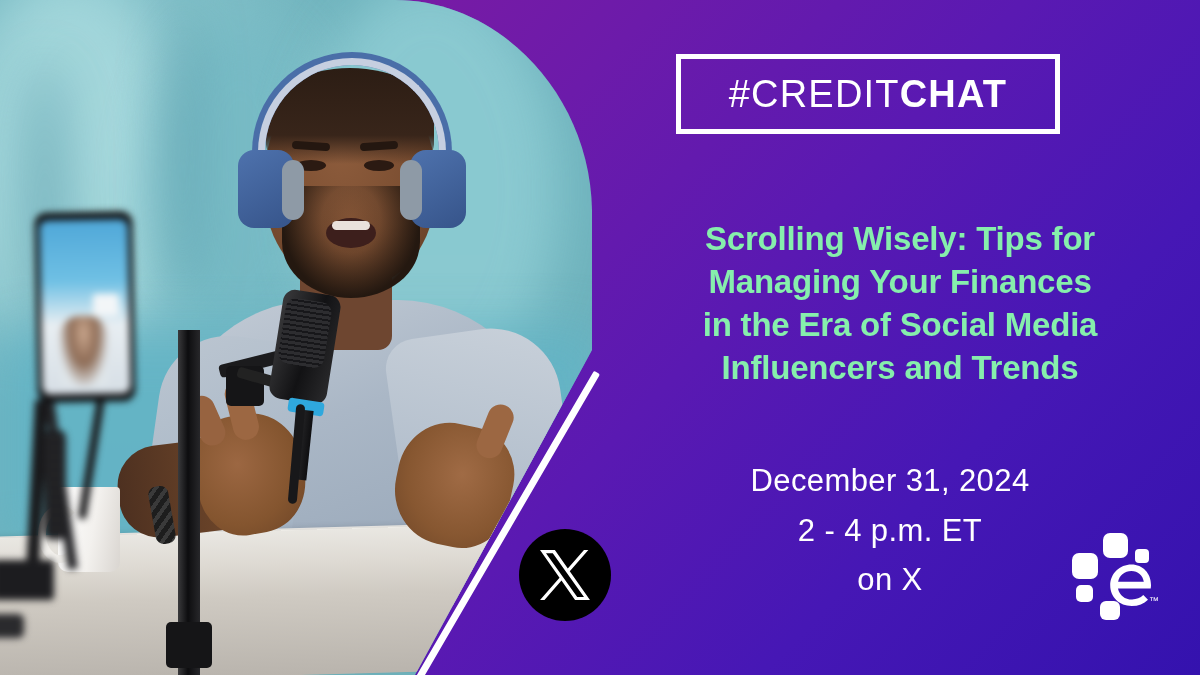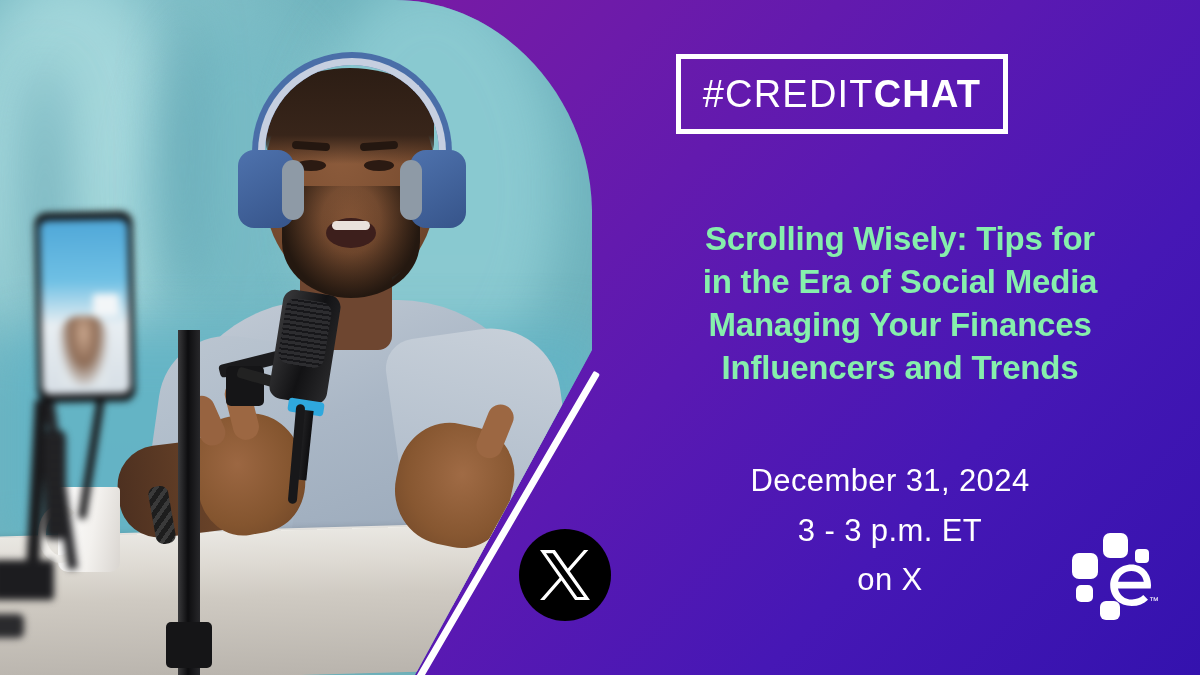--- a/index.html
+++ b/index.html
@@ -305,21 +305,21 @@
     background:#ffffff;
     transform-origin:center;
     transform:rotate(30.2deg);
     border-radius:2px;
   }
 
   
   .chat-badge {
     position:absolute;
     left:676px; top:54px;
-    width:332px; height:80px;
+    width:384px; height:80px;
     border:5px solid #ffffff;
     display:flex; align-items:center; justify-content:center;
   }
   .chat-badge .txt {
     color:#ffffff;
     font-size:38px;
     letter-spacing:1.2px;
     white-space:nowrap;
     line-height:1;
   }
@@ -449,28 +449,28 @@
   </div>
 
   <div class="accent-line"></div>
 
   <div class="chat-badge">
     <div class="txt"><span class="thin">#CREDIT</span><span class="bold">CHAT</span></div>
   </div>
 
   <div class="headline">
     <div>Scrolling Wisely: Tips for</div>
+    <div>Managing Your Finances</div>
     <div>in the Era of Social Media</div>
-    <div>Managing Your Finances</div>
     <div>Influencers and Trends</div>
   </div>
 
   <div class="datetime">
     <div>December 31, 2024</div>
-    <div>3 - 3 p.m. ET</div>
+    <div>2 - 4 p.m. ET</div>
     <div>on X</div>
   </div>
 
   <div class="x-logo">
     <svg viewBox="0 0 300 300">
       <path fill="#ffffff" d="M178.57 127.15 290.27 0h-26.46l-97.03 110.38L89.34 0H0l117.13 166.93L0 300.25h26.46l102.4-116.59 81.8 116.59h89.34M36.01 19.54H76.66l187.13 262.13h-40.66"></path>
     </svg>
   </div>
 
   <div class="experian">

